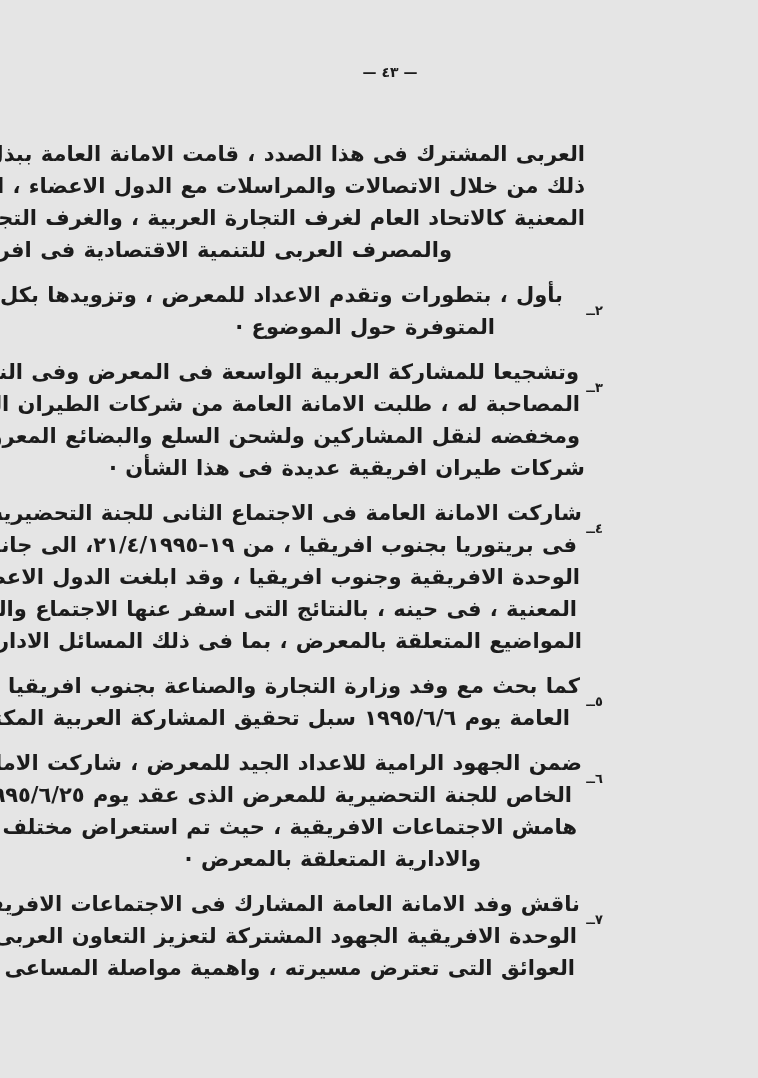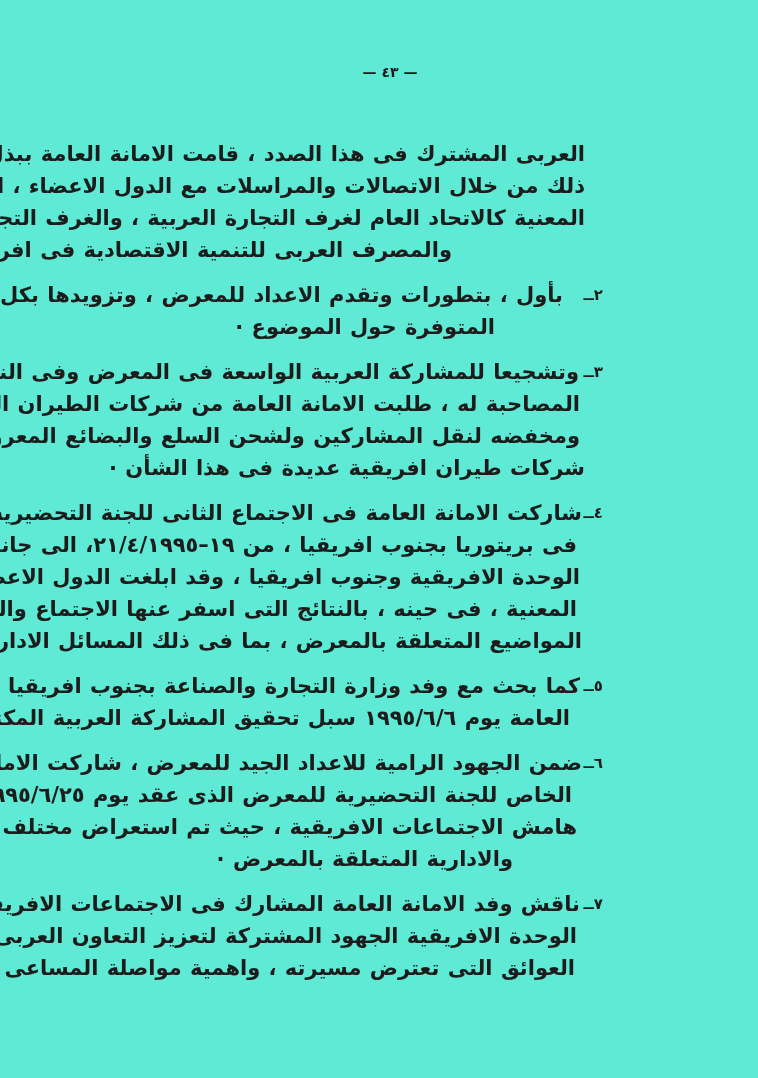--- a/index.html
+++ b/index.html
@@ -4,21 +4,21 @@
 <style>
   html, body {
     margin: 0;
     padding: 0;
     background: #ffffff;
   }
   .page {
     position: relative;
     width: 758px;
     height: 1078px;
-    background: #5eead4;
+    background: #e5e5e5;
     overflow: hidden;
     font-family: "DejaVu Sans", sans-serif;
     color: #1c1c1c;
   }
   .page-number {
     position: absolute;
     top: 64px;
     left: 330px;
     width: 120px;
     text-align: center;
@@ -34,24 +34,24 @@
     width: 520px;
     direction: rtl;
   }
   .para {
     position: relative;
     margin-bottom: 13px;
   }
   .para-num {
     position: absolute;
     right: -18px;
-    top: 0;
+    top: 16px;
     height: 32px;
     line-height: 32px;
-    font-size: 15px;
+    font-size: 13px;
     font-weight: bold;
   }
   .line {
     direction: rtl;
     text-align: right;
     white-space: nowrap;
     height: 32px;
     line-height: 32px;
     font-size: 21px;
     font-weight: bold;
@@ -101,21 +101,21 @@
       <span class="para-num">٥ــ</span>
       <div class="line" style="margin-right:5px">كما بحث مع وفد وزارة التجارة والصناعة بجنوب افريقيا ، ابلغت زار الامانــــــة</div>
       <div class="line" style="margin-right:15px">العامة يوم ١٩٩٥/٦/٦ سبل تحقيق المشاركة العربية المكثفة والفعالة فى المعرض·</div>
     </div>
 
     <div class="para">
       <span class="para-num">٦ــ</span>
       <div class="line" style="margin-right:3px">ضمن الجهود الرامية للاعداد الجيد للمعرض ، شاركت الامانة العامة فى الاجتمــاع</div>
       <div class="line" style="margin-right:13px">الخاص للجنة التحضيرية للمعرض الذى عقد يوم ١٩٩٥/٦/٢٥ فى اديس ابابا علـــى</div>
       <div class="line" style="margin-right:8px">هامش الاجتماعات الافريقية ، حيث تم استعراض مختلف المسائل التنظيميــــــة</div>
-      <div class="line" style="margin-right:72px">والادارية المتعلقة بالمعرض ·</div>
+      <div class="line" style="margin-right:104px">والادارية المتعلقة بالمعرض ·</div>
     </div>
 
     <div class="para">
       <span class="para-num">٧ــ</span>
       <div class="line" style="margin-right:5px">ناقش وفد الامانة العامة المشارك فى الاجتماعات الافريقية مع ممثلى منظمــــــة</div>
       <div class="line" style="margin-right:8px">الوحدة الافريقية  الجهود المشتركة لتعزيز التعاون العربى الافريقى ، وازالــــــة</div>
       <div class="line" style="margin-right:10px">العوائق التى تعترض مسيرته ، واهمية مواصلة المساعى فى هذا الشأن ·</div>
     </div>
 
   </div>

